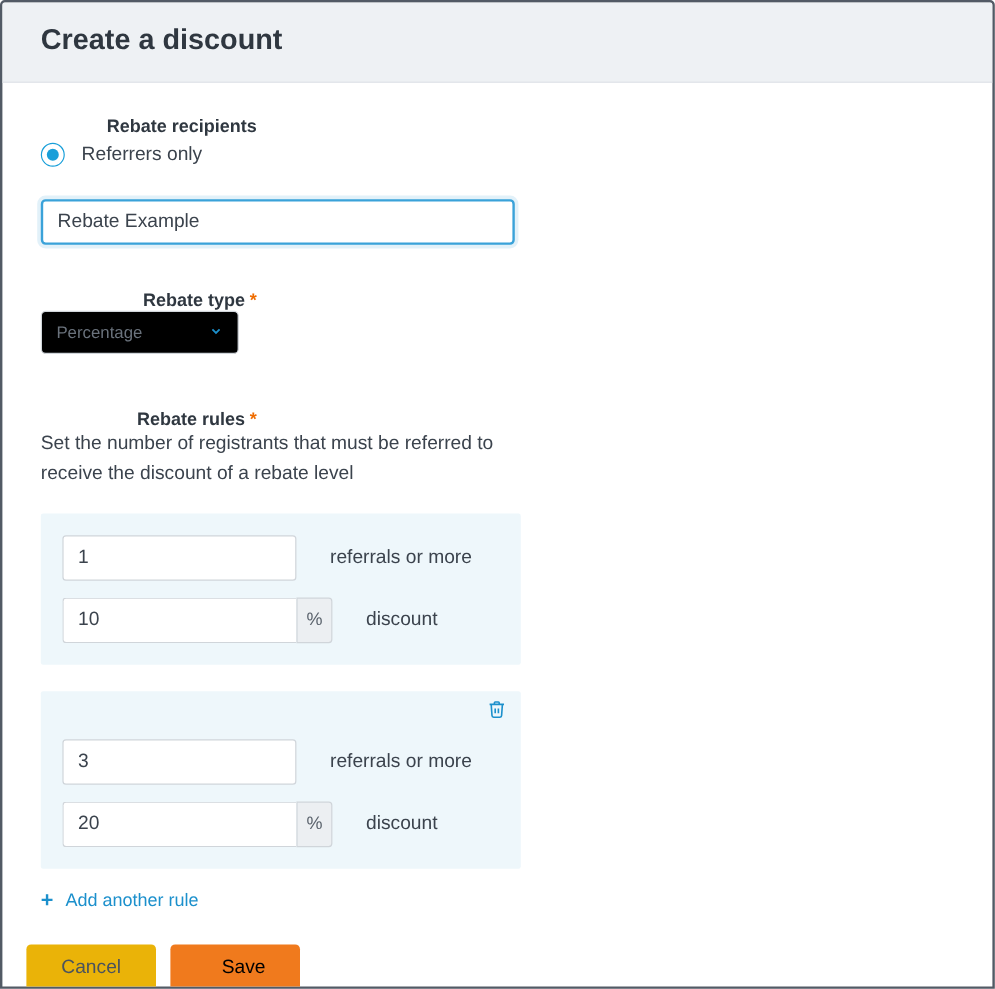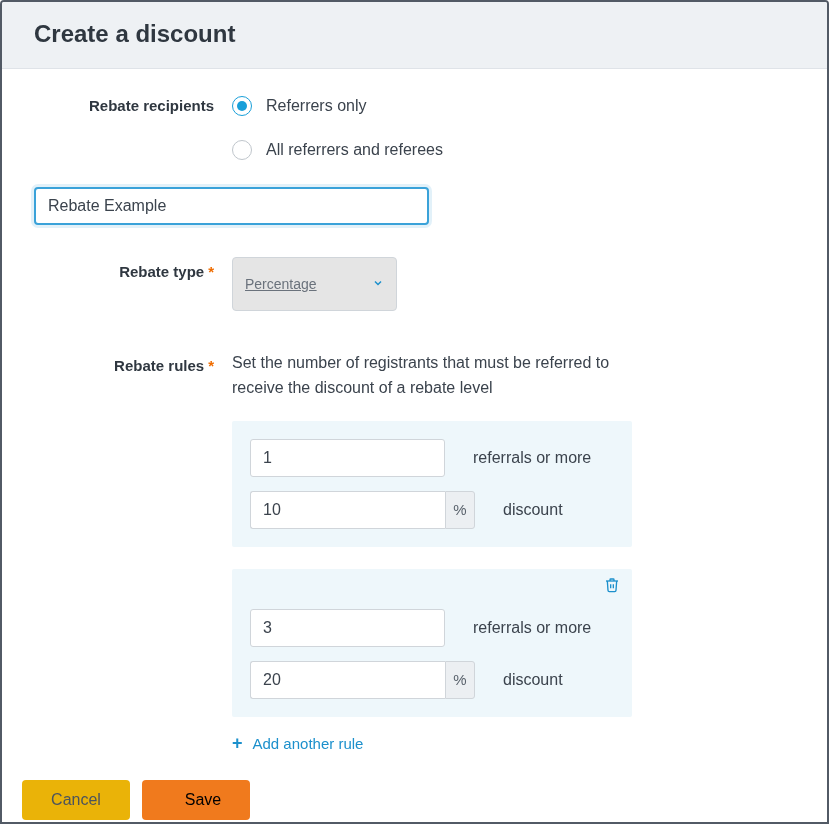--- a/index.html
+++ b/index.html
@@ -25,20 +25,21 @@
     font-weight: 700;
     color: #2f3740;
   }
   .modal-body {
     padding: 22px 32px 0 32px;
   }
   .form-row {
     display: flex;
     align-items: flex-start;
     margin-bottom: 8px;
+    flex-direction: column;
   }
   .label-col {
     width: 198px;
     min-width: 198px;
     text-align: right;
     padding-top: 6px;
     padding-right: 18px;
     font-size: 15px;
     font-weight: 600;
     color: #2f3740;
@@ -92,32 +93,31 @@
     margin-top: 6px;
     max-width: 400px;
     font-size: 14px;
     font-style: italic;
     color: #7e868f;
     line-height: 1.5;
   }
 
   .select-box {
     width: 165px;
-    height: 54px;
+    height: 36px;
     border: 1px solid #d0d5da;
     border-radius: 4px;
-    background: #e5e5e5;
+    background: #000000;
     display: flex;
     align-items: center;
     justify-content: space-between;
     padding: 0 12px;
     font-size: 14px;
     color: #6a727c;
     cursor: pointer;
-    text-decoration: underline;
   }
   .chevron { color: #1c90cc; font-size: 13px; }
 
   .rules-text {
     font-size: 16px;
     color: #3b434d;
     line-height: 1.55;
     max-width: 420px;
   }
 
@@ -233,24 +233,20 @@
 <div class="modal-body">
 
   <div class="form-row">
     <div class="label-col">Rebate recipients</div>
     <div class="field-col">
       <div class="radio-item">
         <span class="radio-circle checked">
             <span class="radio-dot"></span>
           </span>
         <span class="radio-label">Referrers only</span>
-      </div>
-      <div class="radio-item">
-        <span class="radio-circle"></span>
-        <span class="radio-label">All referrers and referees</span>
       </div>
     </div>
   </div>
 
   <div class="form-row" style="margin-top:6px">
     <div class="field-col">
       <input class="text-input" type="text" value="Rebate Example" style="">
     </div>
   </div>
 

